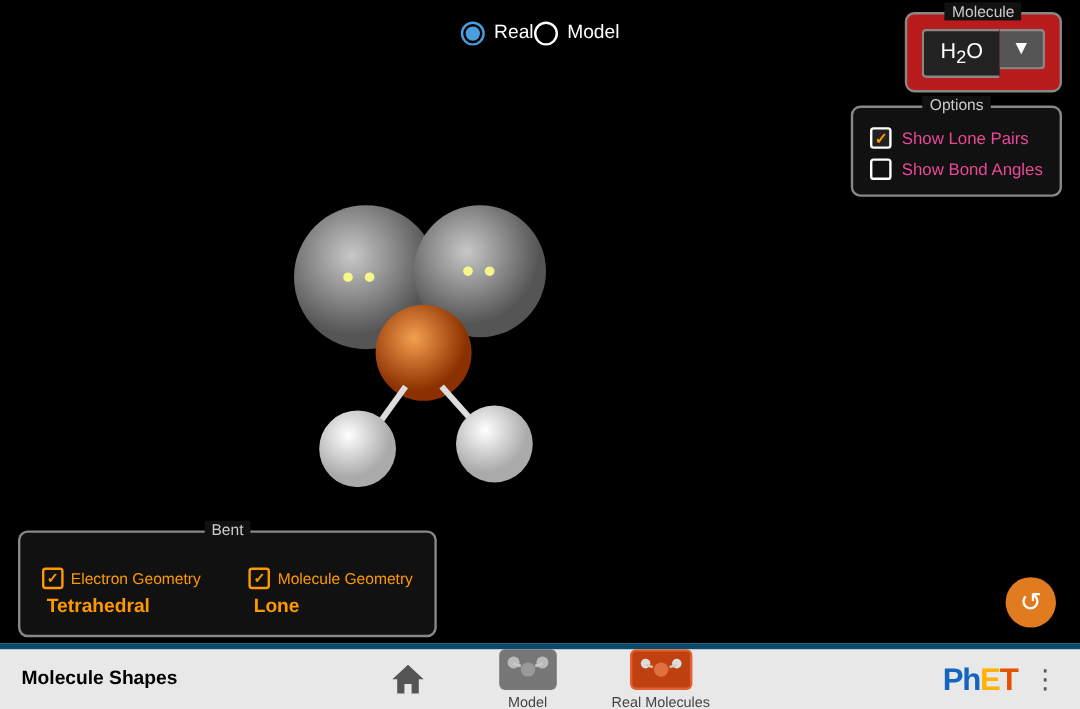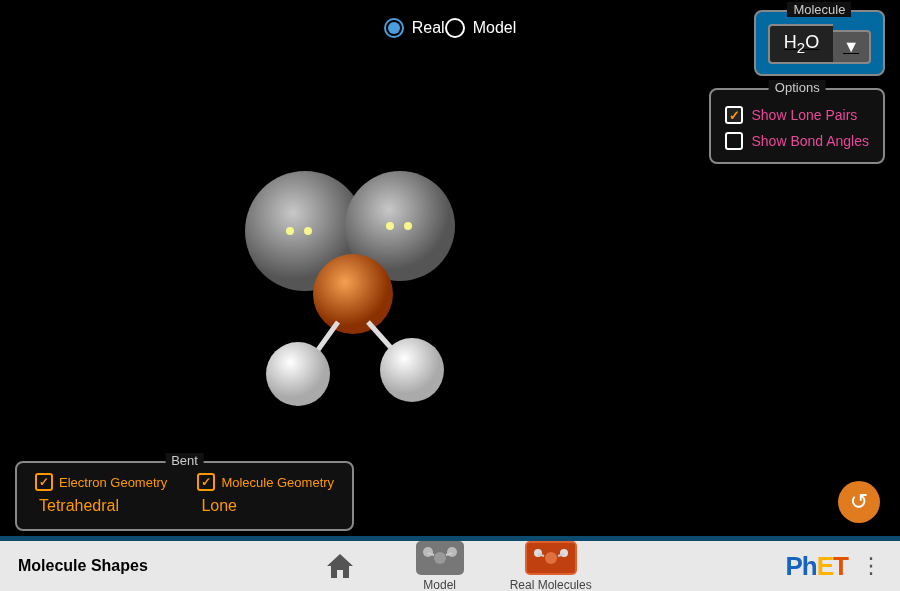--- a/index.html
+++ b/index.html
@@ -51,37 +51,36 @@
     }
 
     
     .molecule-panel {
       position: absolute;
       top: 10px;
       right: 15px;
       border: 2px solid #888;
       border-radius: 8px;
       padding: 8px 12px 10px;
-      background: #0369a1;
-      text-decoration: underline;
+      background: #b91c1c;
     }
     .molecule-panel-label {
       position: absolute;
       top: -10px;
       left: 50%;
       transform: translateX(-50%);
       background: #111;
       color: #ccc;
       font-size: 13px;
       padding: 0 6px;
       white-space: nowrap;
     }
     .molecule-selector {
       display: flex;
-      align-items: flex-end;
+      align-items: flex-start;
       gap: 0;
       margin-top: 4px;
     }
     .molecule-name {
       background: #222;
       border: 2px solid #888;
       border-right: none;
       border-radius: 4px 0 0 4px;
       color: #fff;
       font-size: 18px;
@@ -189,22 +188,22 @@
       top: -10px;
       left: 50%;
       transform: translateX(-50%);
       background: #111;
       color: #ccc;
       font-size: 13px;
       padding: 0 6px;
     }
     .name-columns {
       display: flex;
-      gap: 30px;
-      margin-top: 0;
+      gap: 40px;
+      margin-top: 19px;
     }
     .name-col {
       display: flex;
       flex-direction: column;
       align-items: flex-start;
       gap: 6px;
     }
     .name-col-header {
       display: flex;
       align-items: center;
@@ -223,21 +222,21 @@
     }
     .check-icon::after {
       content: '✓';
       color: #f90;
       font-size: 12px;
       font-weight: bold;
     }
     .name-value {
       color: #f90;
       font-size: 16px;
-      font-weight: normal;
+      font-weight: bold;
       padding-left: 4px;
       text-align: center;
     }
 
     
     .reload-btn {
       position: absolute;
       bottom: 68px;
       right: 20px;
       width: 42px;

